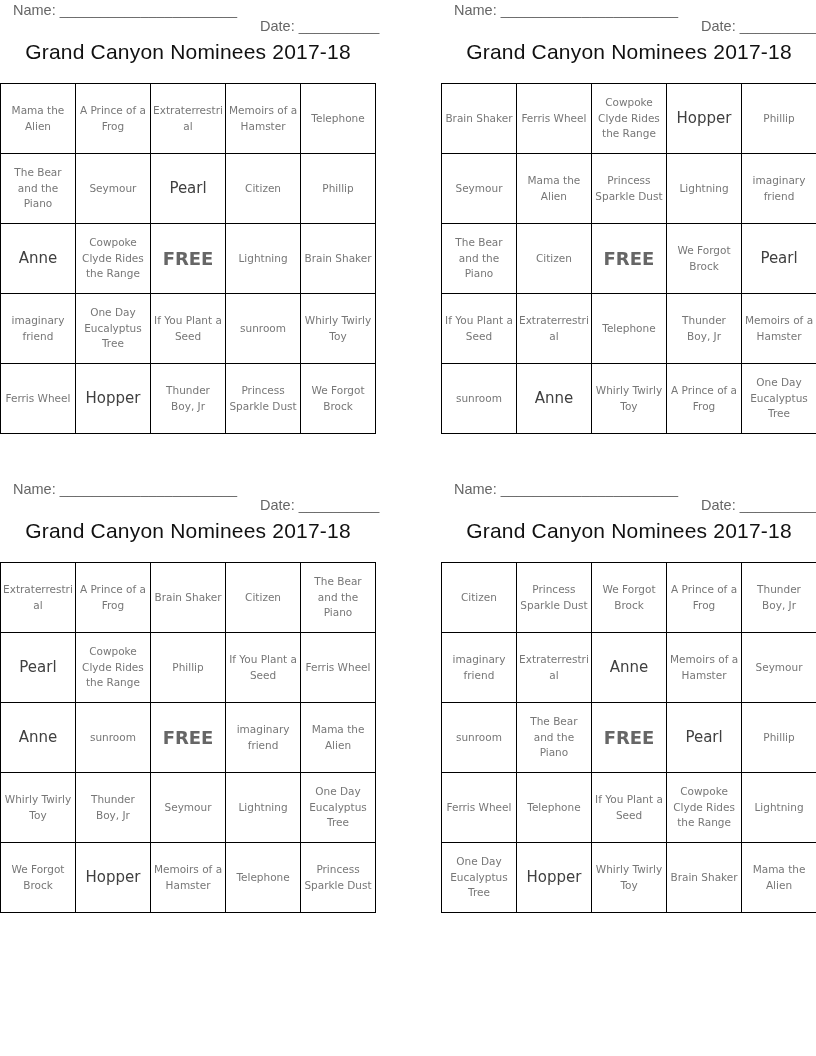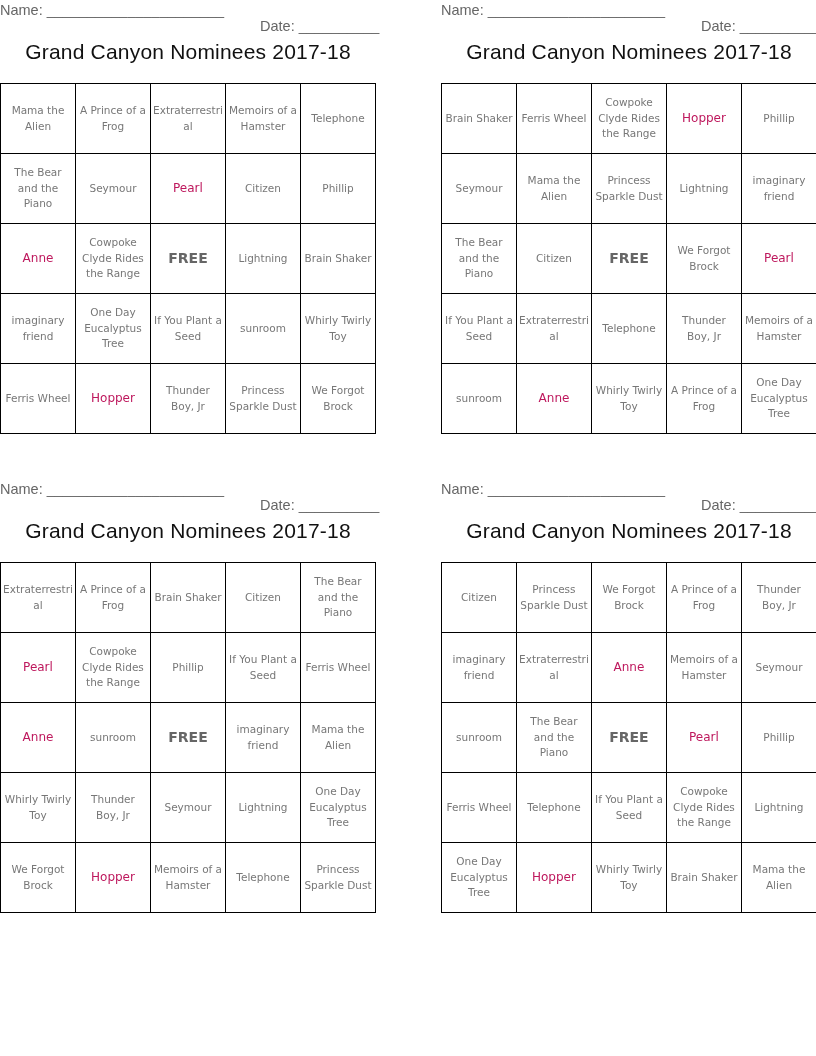--- a/index.html
+++ b/index.html
@@ -1,25 +1,25 @@
 <!DOCTYPE html>
 <html><head>
 <meta charset="utf-8">
 <style>
   html, body { margin: 0; padding: 0; }
   body { width: 816px; height: 1056px; background: #ffffff; position: relative; overflow: hidden; font-family: "DejaVu Sans", sans-serif; }
   .card { position: absolute; width: 376px; }
   .header-line { position: absolute; top: 0; left: 0; width: 400px; height: 22px; font-family: "Liberation Sans", sans-serif; font-size: 14.5px; color: #666666; white-space: nowrap; }
-  .header-line .name { position: absolute; left: 0; top: 2px; }
+  .header-line .name { position: absolute; left: 13px; top: 2px; }
   .header-line .date { position: absolute; left: 260px; top: 18px; }
   .title { position: absolute; top: 40px; left: 0; width: 376px; text-align: center; font-family: Liberation Sans, sans-serif; font-size: 21px; color: #111111; letter-spacing: 0.2px; }
   table.grid { position: absolute; top: 83px; left: 0; border-collapse: collapse; table-layout: fixed; }
   table.grid td { border: 1px solid #000; width: 74px; height: 69px; padding: 0 2px; text-align: center; vertical-align: middle; font-family: "DejaVu Sans", sans-serif; font-size: 10.5px; line-height: 15.5px; color: #777777; overflow: hidden; word-break: break-all; }
-  table.grid td.big { font-size: 12px; color: #be185d; }
-  table.grid td.free { font-size: 14px; font-weight: bold; color: #666666; text-decoration: underline; }
+  table.grid td.big { font-size: 15px; color: #404040; }
+  table.grid td.free { font-size: 18px; font-weight: bold; color: #666666; text-decoration: underline; }
   .inner { display: inline-block; max-width: 72px; word-break: break-word; overflow-wrap: anywhere; }
 </style>
 </head>
 <body>
 
 <div id="sheet">
     <div class="card" style="left: 0px; top: 0px;">
     <div class="header-line">
       <span class="name">Name: ______________________</span>
       <span class="date">Date: __________</span>

